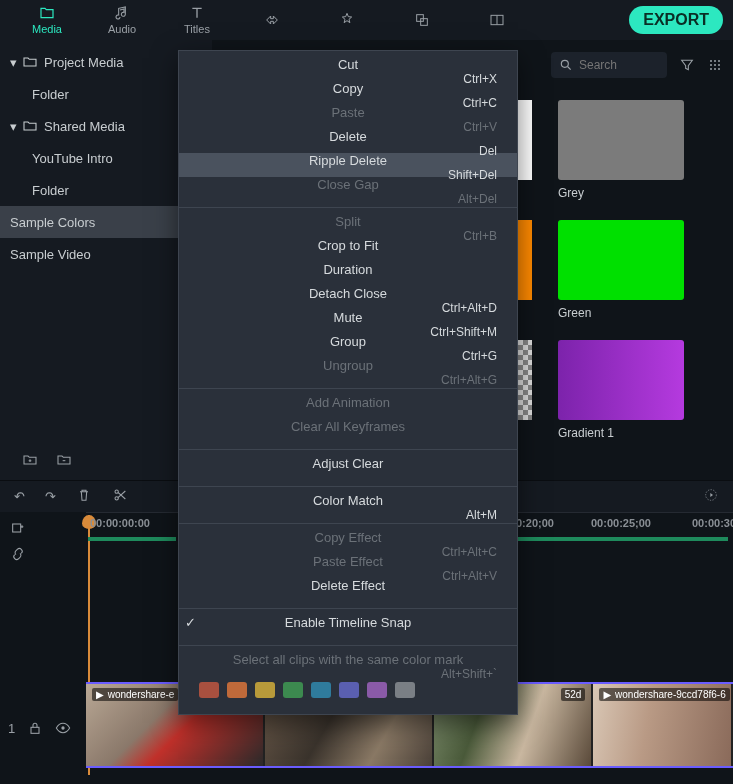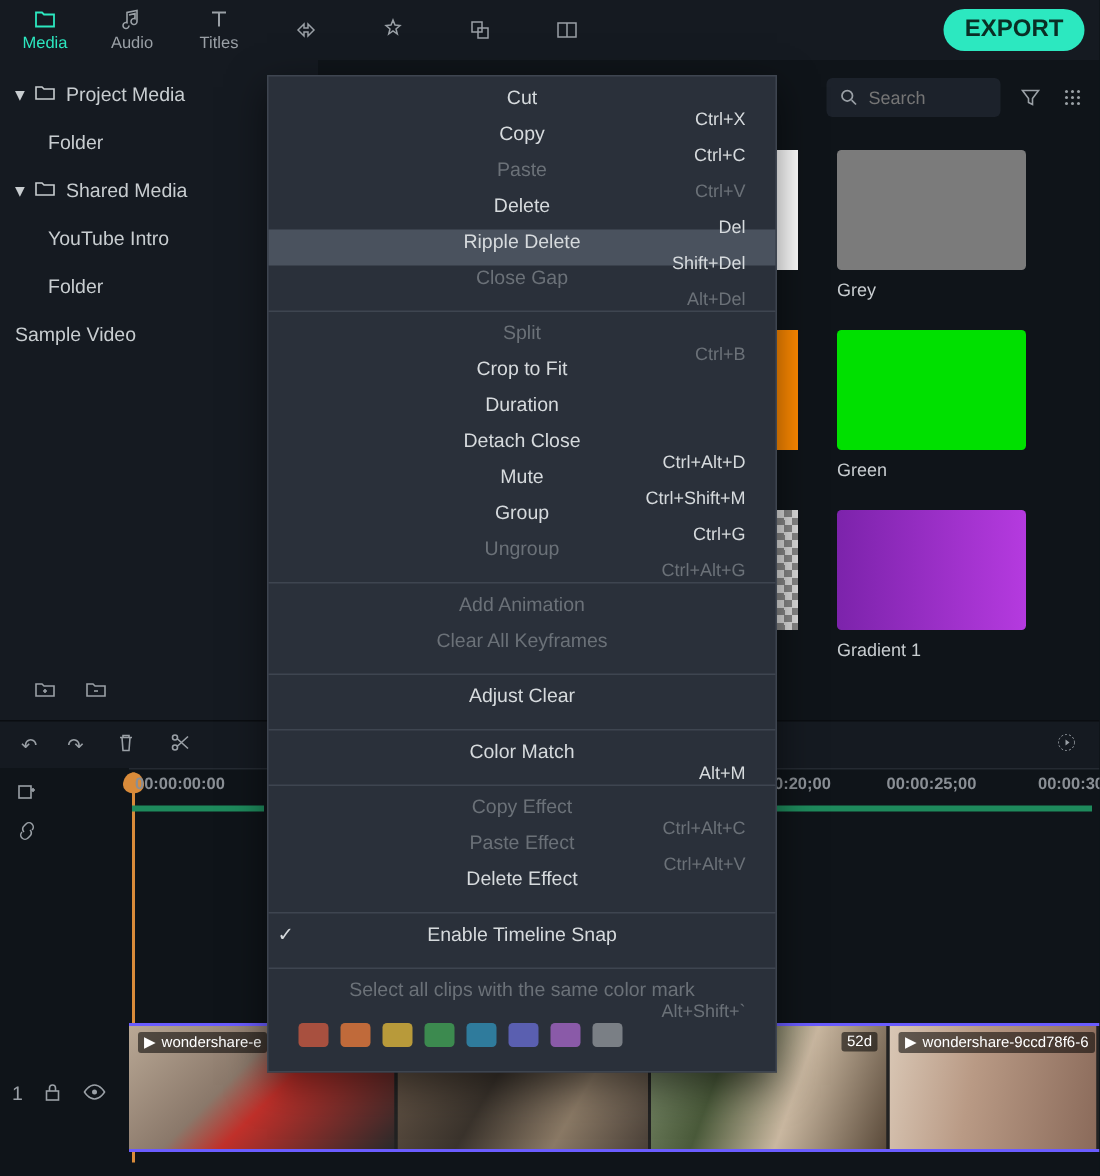--- a/index.html
+++ b/index.html
@@ -1,20 +1,20 @@
 <!DOCTYPE html>
 <html><head>
 <meta charset="utf-8">
 <style>
 * { margin: 0; padding: 0; box-sizing: border-box; font-family: -apple-system, Segoe UI, Arial, sans-serif; }
 body { background: #0f1419; color: #c8cdd0; font-size: 13px; width: 733px; height: 784px; overflow: hidden; position: relative; }
 
 
 .top-tabs { display: flex; align-items: center; height: 40px; background: #151a21; padding: 0 10px; gap: 18px; }
-.top-tab { display: flex; flex-direction: column; align-items: center; justify-content: center; gap: 2px; font-size: 11px; color: #9aa0a6; cursor: pointer; min-width: 40px; }
+.top-tab { display: flex; flex-direction: column; align-items: center; justify-content: center; gap: 2px; font-size: 11px; color: #9aa0a6; cursor: pointer; min-width: 40px; margin-left: 17px; }
 .top-tab.active { color: #2ce8c0; }
 .export-btn { margin-left: auto; background: #2ce8c0; color: #0a2e25; font-weight: 700; font-size: 16px; border-radius: 14px; padding: 5px 14px; cursor: pointer; }
 
 
 .main-row { display: flex; height: 440px; }
 .sidebar { width: 212px; background: #151a21; padding-top: 6px; }
 .side-item { display: flex; align-items: center; height: 32px; padding: 0 10px; font-size: 13px; color: #c8cdd0; cursor: pointer; }
 .side-item .chev { width: 12px; display: inline-block; }
 .side-item .fold { width: 16px; margin-right: 6px; }
 .side-item .count { margin-left: auto; font-size: 12px; color: #9aa0a6; }
@@ -131,20 +131,24 @@
       <span>Shared Media</span>
       <span class="count">(1</span>
     </div>
     <div class="side-item indent">
       <span>YouTube Intro</span>
       <span class="count">(1</span>
     </div>
     <div class="side-item indent">
       <span>Folder</span>
       <span class="count">(0</span>
+    </div>
+    <div class="side-item selected" style="padding-left:10px">
+      <span>Sample Colors</span>
+      <span class="count">(15</span>
     </div>
     <div class="side-item" style="padding-left:10px">
       <span>Sample Video</span>
       <span class="count">(20</span>
     </div>
   </div>
 
   <div class="content">
     <div class="search-row">
       <div class="search-box">

